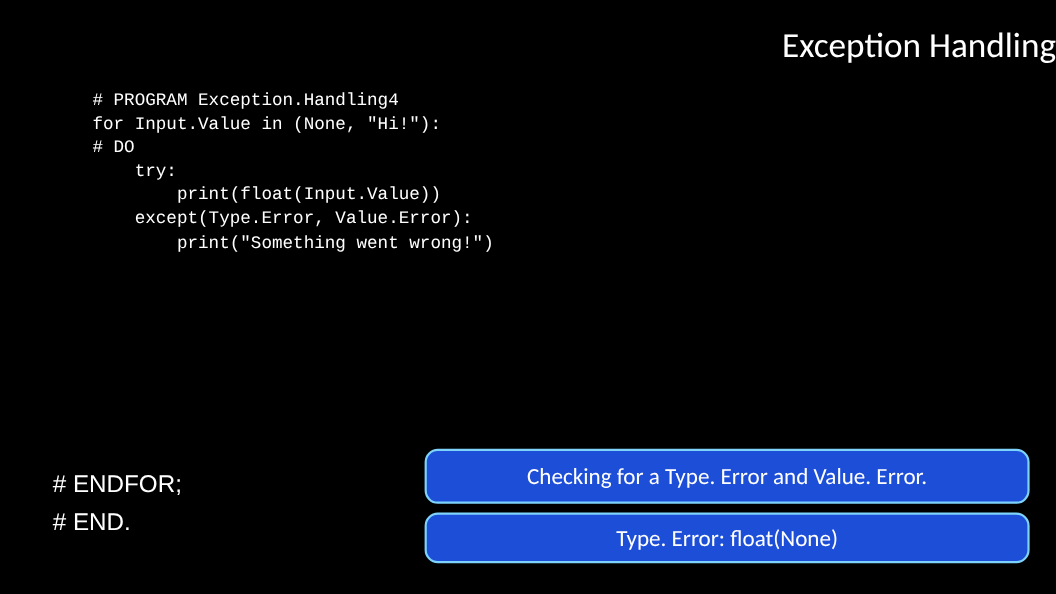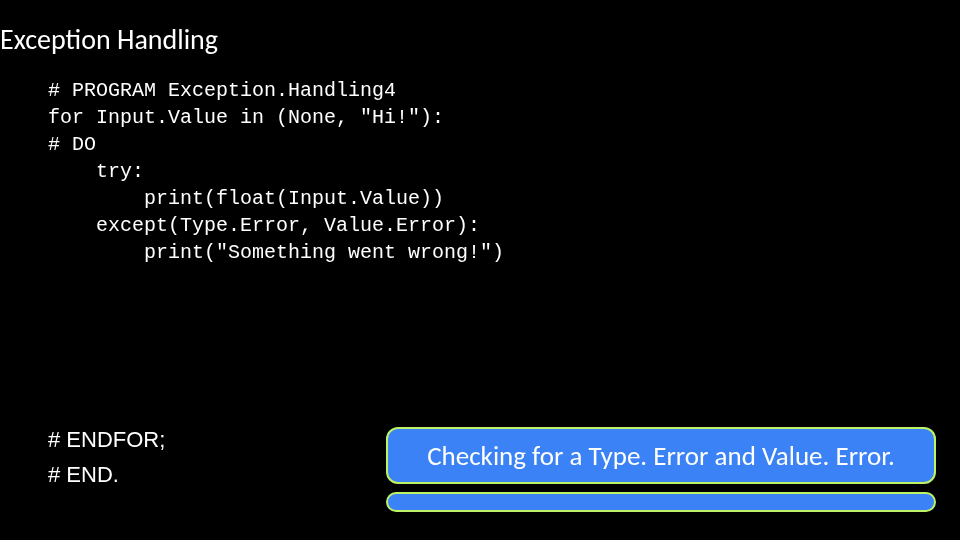--- a/index.html
+++ b/index.html
@@ -10,46 +10,48 @@
     body {
       width: 960px;
       height: 540px;
       background: #000;
       font-family: Calibri, Arial, sans-serif;
       overflow: hidden;
       position: relative;
     }
     .title {
       color: #fff;
-      font-size: 28px;
+      font-size: 32px;
       font-weight: 400;
-      text-align: left;
+      text-align: right;
       padding-top: 22px;
       padding-bottom: 20px;
+      padding-left: 44px;
     }
     .code-block {
       color: #fff;
       font-family: 'Courier New', Courier, monospace;
-      font-size: 20px;
+      font-size: 16px;
       line-height: 1.35;
       padding-left: 48px;
       white-space: pre;
+      margin-left: 36px;
     }
     .callout-area {
       position: absolute;
       right: 24px;
       bottom: 20px;
       width: 550px;
     }
     .callout {
-      background: #3b82f6;
-      border: 2px solid #bef264;
+      background: #1d4ed8;
+      border: 2px solid #7dd3fc;
       border-radius: 12px;
       color: #fff;
-      font-size: 27px;
+      font-size: 21px;
       padding: 10px 18px;
       margin-bottom: 8px;
       text-align: center;
     }
     .callout-second {
       text-align: left;
       padding: 8px 18px;
     }
     .callout-second .line {
       display: block;
@@ -82,14 +84,15 @@
 <span>        print(float(Input.Value))</span>
 <span>    except(Type.Error, Value.Error):</span>
 <span>        print("Something went wrong!")</span></div>
 
 <div class="endfor"><span># ENDFOR;</span>
 <span># END.</span></div>
 
 <div class="callout-area">
   <div class="callout">Checking for a Type. Error and Value. Error.</div>
   <div class="callout callout-second">
+    <span class="line">Type. Error: float(None)</span>
   </div>
 </div>
 
 </body></html>

